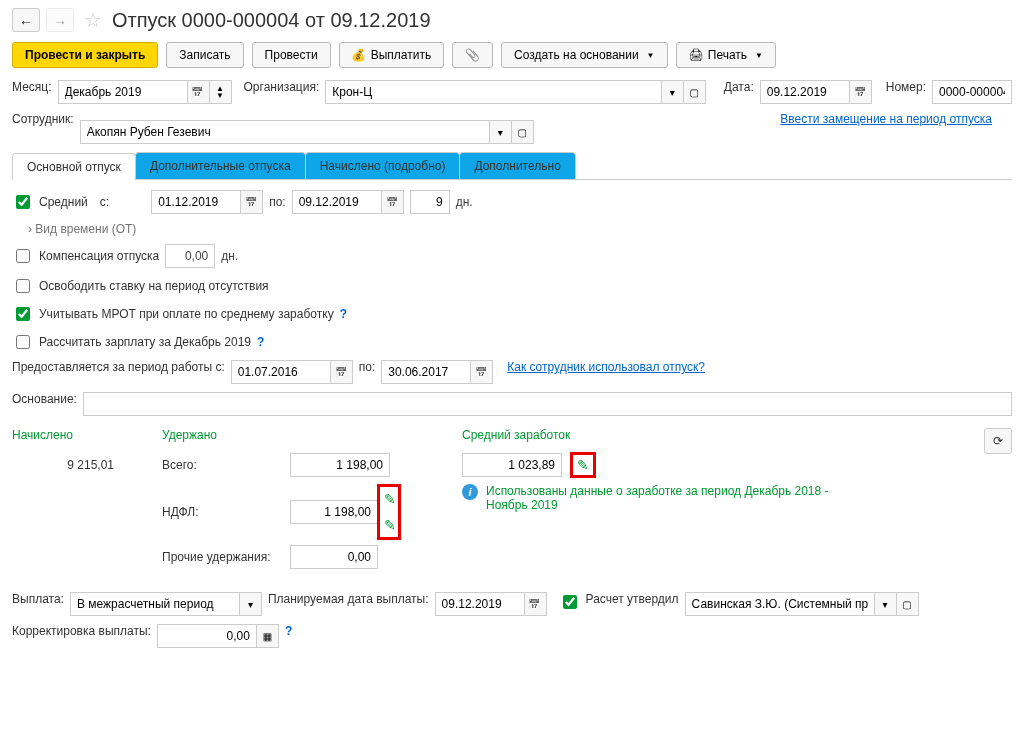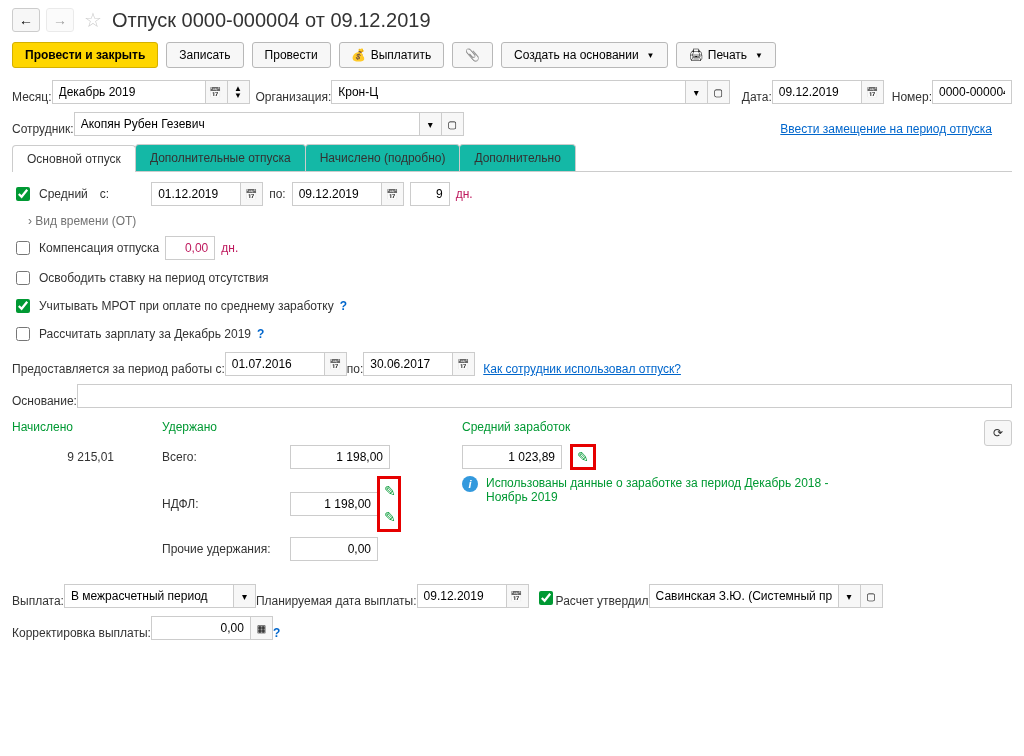--- a/index.html
+++ b/index.html
@@ -24,37 +24,37 @@
   .page-title { font-size: 20px; font-weight: normal; color: #333; }
   .toolbar { display: flex; gap: 8px; margin-bottom: 12px; flex-wrap: wrap; }
   .btn {
     padding: 4px 12px; height: 26px;
     border: 1px solid #b8b8b8; background: #f7f7f7;
     border-radius: 3px; cursor: pointer;
     font-size: 12px; display: inline-flex; align-items: center; gap: 4px;
   }
   .btn-primary { background: #ffd600; border-color: #d4b000; font-weight: bold; }
   .btn .caret { font-size: 8px; margin-left: 4px; }
-  .form-row { display: flex; align-items: flex-end; gap: 0; margin-bottom: 8px; flex-wrap: wrap; }
+  .form-row { display: flex; align-items: flex-start; gap: 6px; margin-bottom: 8px; flex-wrap: wrap; }
   .label { white-space: nowrap; }
   input[type="text"], .input {
     border: 1px solid #ccc; padding: 3px 6px; height: 24px;
     font-size: 12px; background: #fff;
   }
   .input-btn {
     border: 1px solid #ccc; border-left: none; height: 24px; width: 22px;
     background: #f7f7f7; cursor: pointer; font-size: 10px;
     display: inline-flex; align-items: center; justify-content: center;
   }
   .link { color: #0066cc; text-decoration: underline; cursor: pointer; }
   .green-link { color: #737373; cursor: pointer; }
   .tabs { display: flex; border-bottom: 1px solid #ccc; margin-bottom: 10px; }
   .tab {
     padding: 6px 14px; border: 1px solid #ccc; border-bottom: none;
-    background: #14b8a6; cursor: pointer; margin-right: -1px;
+    background: #0ea5e9; cursor: pointer; margin-right: -1px;
     border-radius: 4px 4px 0 0;
   }
   .tab.active { background: #fff; position: relative; top: 1px; text-align: right; }
   .checkbox-row { display: flex; align-items: center; gap: 6px; margin-bottom: 8px; }
   input[type="checkbox"] { width: 14px; height: 14px; accent-color: #009933; }
   .help { color: #0066cc; cursor: pointer; font-weight: bold; }
   .summary { display: flex; gap: 40px; margin-top: 12px; margin-bottom: 16px; align-items: flex-start; }
   .summary-col { }
   .summary-header { color: #009933; margin-bottom: 10px; }
   .summary-row { display: flex; align-items: center; gap: 8px; margin-bottom: 6px; min-height: 26px; }
@@ -65,21 +65,21 @@
     background: #3399dd; color: #fff; align-items: center; justify-content: center;
     font-size: 11px; font-weight: bold; font-style: italic;
   }
   .hint-text { color: #009933; font-size: 12px; max-width: 360px; }
   .highlight-red { border: 3px solid #e60000; padding: 2px; }
   .refresh-btn {
     width: 28px; height: 26px; border: 1px solid #ccc; border-radius: 3px;
     background: #f7f7f7; display: flex; align-items: center; justify-content: center;
     cursor: pointer;
   }
-  .dim { color: #be185d; }
+  .dim { color: #404040; }
   .underline-field { border: none; border-bottom: 1px solid #ccc; height: 20px; }
   .cal-icon::before { content: "📅"; font-size: 10px; filter: grayscale(1); }
   .print-icon::before { content: "🖨"; font-size: 12px; filter: grayscale(1); }
   .attach-icon::before { content: "📎"; font-size: 12px; filter: grayscale(1); }
   .money-icon::before { content: "💰"; font-size: 12px; }
   .updown { font-size: 8px; line-height: 7px; }
 </style>
 </head>
 <body>
 
@@ -108,21 +108,21 @@
   <button class="btn">
     <span class="print-icon"></span>
     <span>Печать</span>
     <span class="caret">▼</span>
   </button>
 </div>
 
 <div class="form-row">
   <span class="label">Месяц:</span>
   <div style="display:flex;">
-    <input type="text" class="input" style="width: 154px;" value="Декабрь 2019">
+    <input type="text" class="input" style="width: 130px;" value="Декабрь 2019">
     <button class="input-btn">
         <span class="cal-icon"></span>
       </button>
     <button class="input-btn">
         <span class="updown">▲<br>▼</span>
       </button>
   </div>
   <span class="label" style="margin-left:6px">Организация:</span>
   <div style="display:flex;flex:1;">
     <input type="text" class="input" style="flex: 1 1 0%;" value="Крон-Ц">
@@ -135,21 +135,21 @@
     <button class="input-btn">
         <span class="cal-icon"></span>
       </button>
   </div>
   <span class="label" style="margin-left:8px">Номер:</span>
   <input type="text" class="input" style="width: 80px;" value="0000-000004">
 </div>
 
 <div class="form-row">
   <span class="label">Сотрудник:</span>
-  <div style="display:flex;width:390px;">
+  <div style="display:flex;width:454px;margin-top:8px;">
     <input type="text" class="input" style="flex: 1 1 0%;" value="Акопян Рубен Гезевич">
     <button class="input-btn">▾</button>
     <button class="input-btn">▢</button>
   </div>
   <span class="link" style="margin-left:auto;margin-right:20px">Ввести замещение на период отпуска</span>
 </div>
 
 <div class="tabs">
   <div class="tab active">Основной отпуск</div>
   <div class="tab">Дополнительные отпуска</div>

